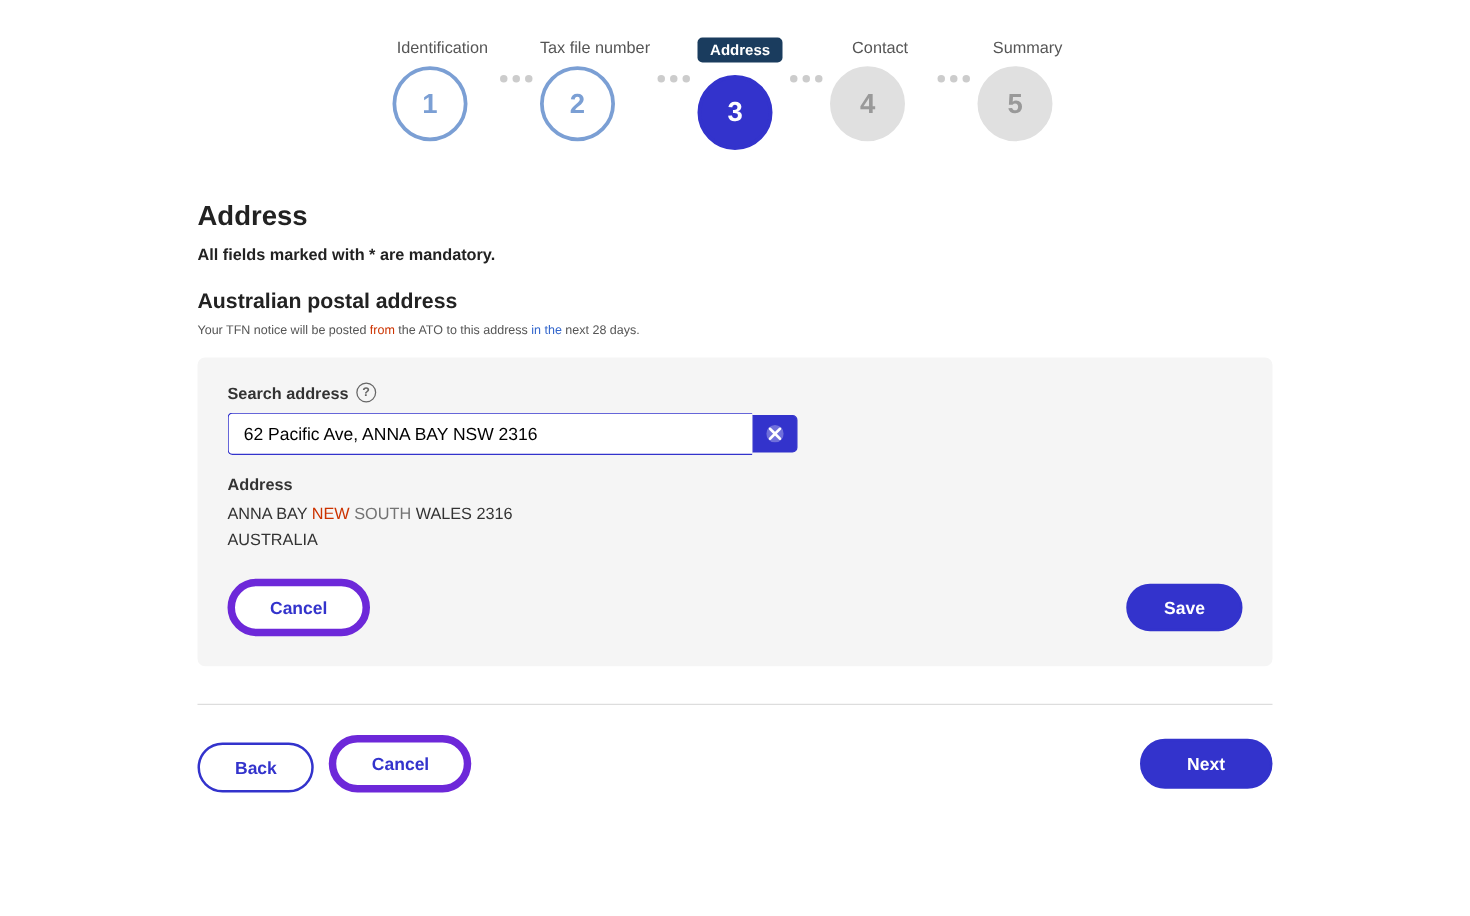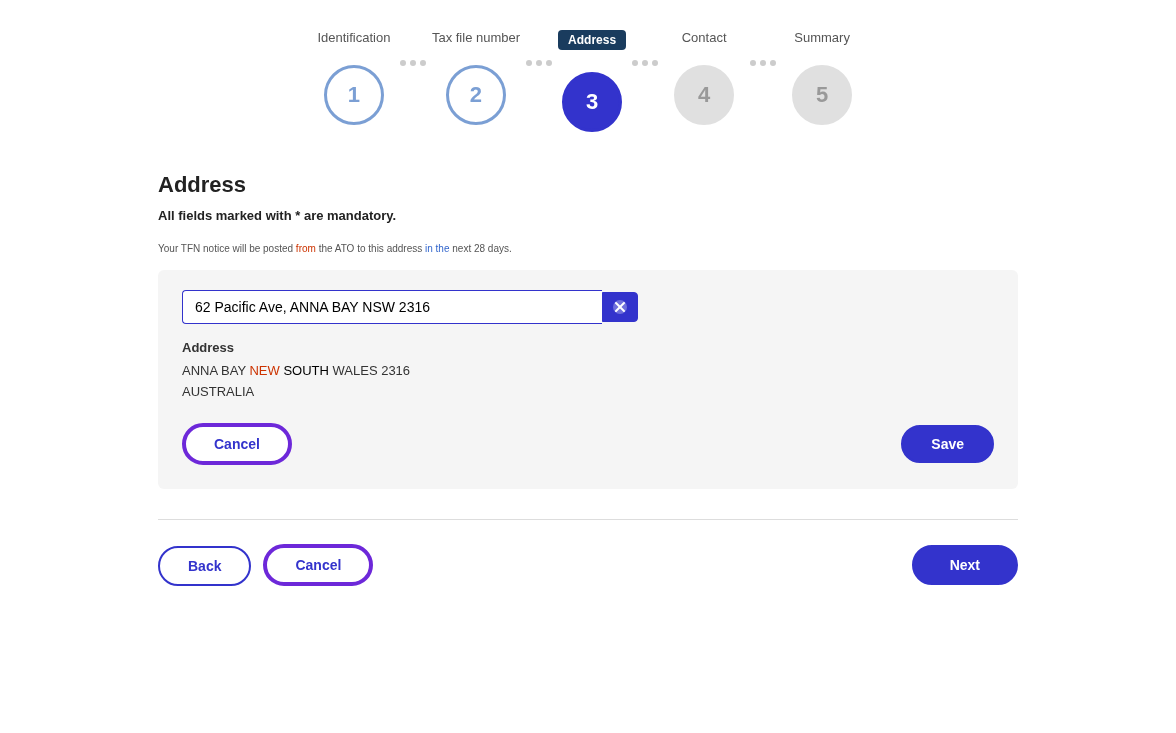--- a/index.html
+++ b/index.html
@@ -22,22 +22,22 @@
       display: flex;
       align-items: flex-start;
       justify-content: center;
       margin-bottom: 40px;
       gap: 0;
     }
 
     .step-item {
       display: flex;
       flex-direction: column;
-      align-items: center;
-      gap: 20px;
+      align-items: flex-start;
+      gap: 8px;
     }
 
     .step-label {
       font-size: 13px;
       color: #555;
       text-align: center;
       min-width: 80px;
     }
 
     .step-label-badge {
@@ -220,34 +220,34 @@
       font-size: 13px;
       color: #333;
       line-height: 1.6;
     }
 
     .address-result-text .highlight-new {
       color: #cc3300;
     }
 
     .address-result-text .highlight-south {
-      color: #000000;
+      color: #737373;
     }
 
     
     .card-actions {
       display: flex;
       justify-content: space-between;
       align-items: center;
       margin-top: 20px;
     }
 
     .btn-cancel-outline {
       background: #fff;
-      border: 4px solid #6d28d9;
+      border: 6px solid #6d28d9;
       color: #3333cc;
       border-radius: 50px;
       padding: 9px 28px;
       font-size: 14px;
       font-weight: bold;
       cursor: pointer;
     }
 
     .btn-save {
       background: #3333cc;
@@ -365,27 +365,32 @@
         <span>5</span>
       </div>
     </div>
 
   </div>
 
   <h1 class="section-title">Address</h1>
 
   <p class="mandatory-note">All fields marked with * are mandatory.</p>
 
+  <h2 class="subsection-title">Australian postal address</h2>
 
   <p class="notice-text">
     <span>Your TFN notice will be posted </span><span class="highlight-from">from</span><span> the ATO to this address </span><span class="highlight-in">in</span><span class="highlight-the"> the</span><span> next 28 days.</span>
   </p>
 
   <div class="address-search-card">
 
+    <div class="search-label">
+      <span>Search address</span>
+      <span class="info-icon">?</span>
+    </div>
 
     <div class="search-input-wrapper">
       <input type="text" class="search-input" value="62 Pacific Ave, ANNA BAY NSW 2316" style="">
       <button class="clear-btn">
         <svg viewBox="0 0 14 14">
           <circle cx="7" cy="7" r="7" fill="#fff" opacity="0.3"></circle>
           <line x1="3" y1="3" x2="11" y2="11" stroke="#fff" stroke-width="2" stroke-linecap="round"></line>
           <line x1="11" y1="3" x2="3" y2="11" stroke="#fff" stroke-width="2" stroke-linecap="round"></line>
         </svg>
       </button>

